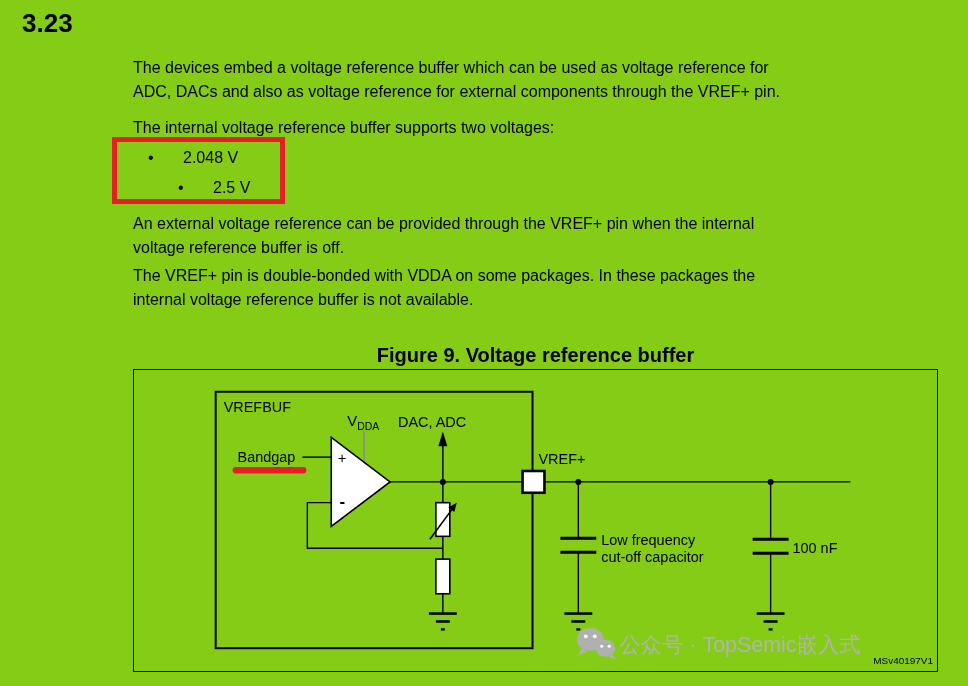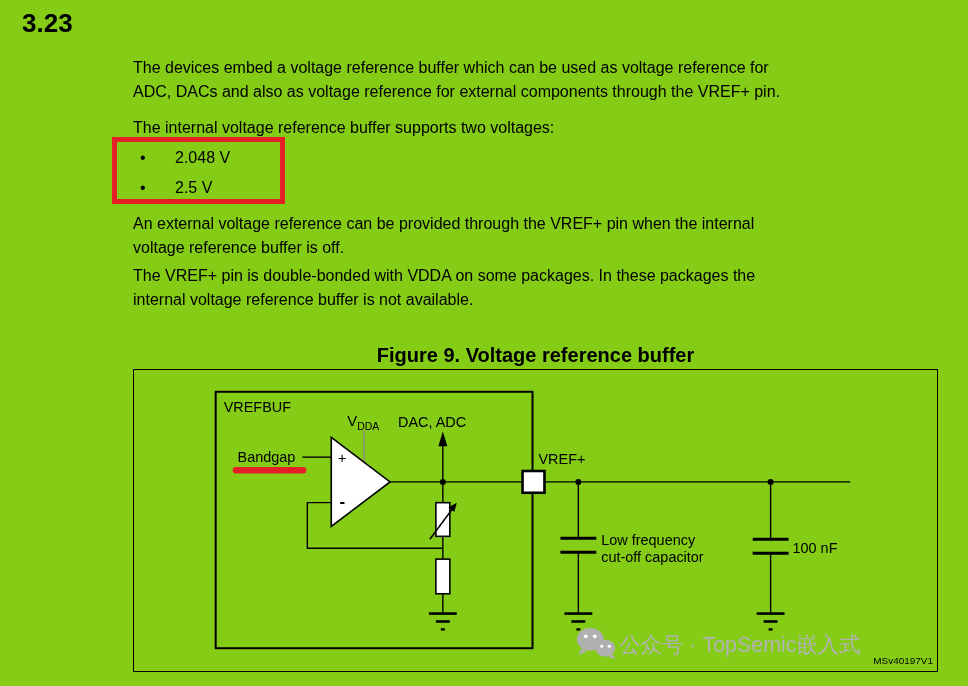--- a/index.html
+++ b/index.html
@@ -9,23 +9,23 @@
     font-family:"Liberation Sans","DejaVu Sans",sans-serif; color:#000;
     overflow:hidden;
   }
   .heading { position:absolute; top:9px; left:22px; display:flex; font-weight:bold; font-size:26px; line-height:28px; }
   .heading .secnum { width:113px; }
   .para { position:absolute; left:133px; width:792px; font-size:16px; line-height:24px; white-space:pre-line; }
   #para1 { top:56px; }
   #para2 { top:116px; }
   #para3 { top:212px; }
   #para4 { top:264px; }
-  .bullet-row { position:absolute; left:140px; font-size:16px; line-height:22px; }
+  .bullet-row { position:absolute; left:148px; font-size:16px; line-height:22px; }
   #bullet1 { top:147px; }
-  #bullet2 { top:177px; }
+  #bullet2 { top:177px;margin-left:30px; }
   .bullet-row .dot { display:inline-block; width:35px; }
   .hl-box { position:absolute; left:112px; top:137px; width:173px; height:67px; border:5px solid #e41f25; pointer-events:none; }
   .caption { position:absolute; top:344px; left:133px; width:805px; text-align:center; font-weight:bold; font-size:20px; }
   .figure-frame { position:absolute; left:133px; top:369px; width:805px; height:303px; border:1.5px solid #000; }
   svg text { font-family:"Liberation Sans","DejaVu Sans",sans-serif; fill:#000; }
   .wm-text { fill:#b3b3b3; }
 </style>
 </head>
 <body>
 

